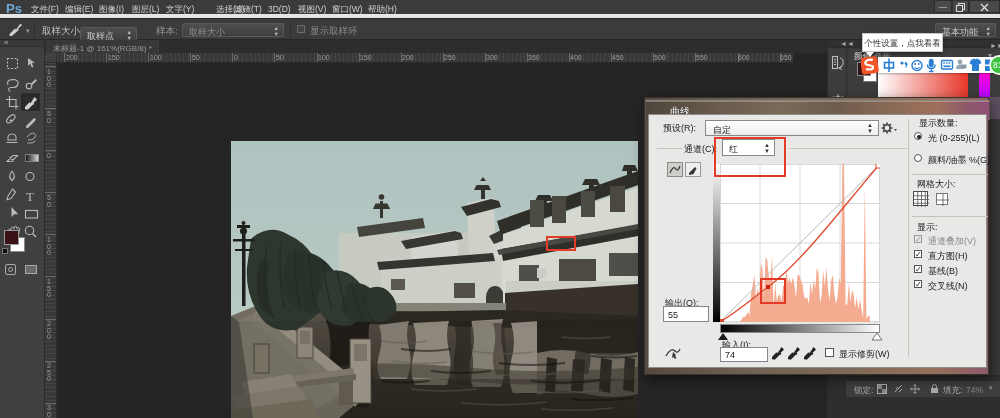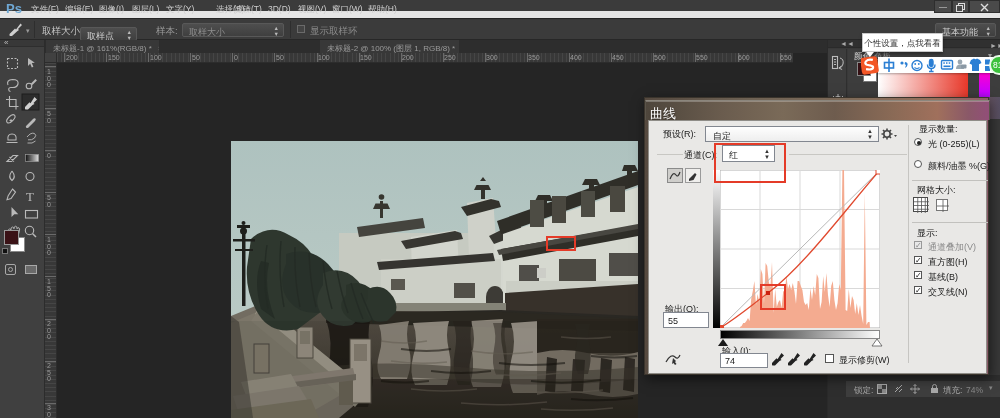--- a/index.html
+++ b/index.html
@@ -1,19 +1,19 @@
 <!DOCTYPE html>
 <html><head><meta charset="utf-8">
 <style>
 *{margin:0;padding:0;box-sizing:border-box}
 html,body{width:1000px;height:418px;overflow:hidden}
 body{font-family:"Liberation Sans",sans-serif;background:#252525;position:relative;-webkit-font-smoothing:antialiased}
 .abs{position:absolute}
 
-#menubar{position:absolute;left:0;top:0;width:1000px;height:18px;background:#3b3b3b;border-bottom:7px solid #e5e5e5;color:#cfcfcf;font-size:8.5px}
+#menubar{position:absolute;left:0;top:0;width:1000px;height:18px;background:#3b3b3b;border-bottom:4px solid #e5e5e5;color:#cfcfcf;font-size:8.5px}
 #menubar .mi{position:absolute;top:4px;white-space:nowrap}
 #pslogo{position:absolute;left:6px;top:1px;font-size:13px;font-weight:bold;color:#6fa8d4;letter-spacing:0px}
 .winbtn{position:absolute;top:0;height:13px;background:#4a4a4a;border:1px solid #2e2e2e;color:#ddd;text-align:center;font-size:8px;line-height:11px}
 
 #options{position:absolute;left:0;top:19px;width:1000px;height:21px;background:#3b3b3b;border-bottom:1px solid #272727;color:#c4c4c4;font-size:9.5px}
 .drop{position:absolute;background:linear-gradient(#4e4e4e,#3f3f3f);border:1px solid #585858;border-radius:2px;color:#cfcfcf;font-size:9px;height:14px}
 .updn{position:absolute;right:4px;top:2px;font-size:5.5px;color:#bbb;line-height:5.5px}
 
 #tabbar{position:absolute;left:0;top:40px;width:1000px;height:13px;background:#2d2d2d}
 .tab{position:absolute;top:0;height:13px;font-size:8px;padding-top:2.5px;white-space:nowrap;overflow:hidden}
@@ -29,22 +29,22 @@
 
 #rdock{position:absolute;left:827px;top:40px;width:173px;height:378px;background:#393939;border-left:1px solid #2a2a2a}
 
 #photo{position:absolute;left:231px;top:141px;width:407px;height:277px;overflow:hidden}
 
 #dlg{position:absolute;left:644px;top:97px;width:345px;height:278px;background:linear-gradient(90deg,#55493f,#6e6254 30%,#7e6a58 60%,#96705c 85%,#8a5a6a);box-shadow:2px 4px 12px rgba(0,0,0,.55);border:1px solid #3a342c}
 #dlgtitle{position:absolute;left:0;top:2px;width:345px;height:20px;
  background:linear-gradient(90deg,#4e463c 0%,#6a5c4e 22%,#7a6a58 40%,#6e5c4e 55%,#8a6a56 72%,#a0705c 85%,#8a5868 94%,#924e78 100%);
  border-top:1px solid #8b867d;border-left:1px solid #5a544a;border-right:1px solid #5a544a;
  box-shadow:inset 0 1px 0 rgba(255,255,255,.25)}
-#dlgtitle span{position:absolute;left:4px;top:4px;color:#fff;font-size:13px;text-shadow:0 1px 2px rgba(0,0,0,.6)}
-#dlgbody{position:absolute;left:3px;top:22px;width:339px;height:254px;background:#e9e8e6;border:1px solid #8f8d88;font-size:9px;color:#1a1a1a}
+#dlgtitle span{position:absolute;left:24px;top:4px;color:#fff;font-size:10px;text-shadow:0 1px 2px rgba(0,0,0,.6)}
+#dlgbody{position:absolute;left:3px;top:16px;width:339px;height:254px;background:#e9e8e6;border:1px solid #8f8d88;font-size:9px;color:#1a1a1a}
 .dlab{position:absolute;white-space:nowrap}
 .wbox{position:absolute;background:#fff;border:1px solid #828790}
 .redbox{position:absolute;border:2px solid #e43b28}
 </style></head>
 <body>
 
 <div id="menubar">
   <span id="pslogo">Ps</span>
   <span class="mi" style="left:31px">文件(F)</span>
   <span class="mi" style="left:65px">编辑(E)</span>
@@ -87,21 +87,20 @@
   <div class="abs" style="left:297px;top:6px;width:8px;height:8px;border:1px solid #6a6a6a;background:#444"></div>
   <span class="abs" style="left:310px;top:6px;color:#8a8a8a">显示取样环</span>
   <div class="drop" style="left:935px;top:4px;width:61px">
       <span style="position:absolute;left:6px;top:2px">基本功能</span>
       <span class="updn" style="top:2px">▲<br>▼</span>
     </div>
 </div>
 
 <div id="tabbar">
   <div class="tab" style="left:46px;width:113px;background:#383838;color:#9b9b9b;padding-left:7px">未标题-1 @ 161%(RGB/8) * <span class="x">×</span></div>
-  <div class="tab" style="left:320px;width:139px;background:#383838;color:#9b9b9b;padding-left:7px">未标题-2 @ 100% (图层 1, RGB/8) * </div>
 </div>
 
 <div id="corner"></div>
 <div id="hruler">
   <div style="position:absolute;left:0;top:0;width:770px;height:10px;background:repeating-linear-gradient(90deg,#565656 0px,#565656 1px,transparent 1px,transparent 4.21px);opacity:.45"></div>
   <div style="position:absolute;left:0;top:0;width:770px;height:10px;background:repeating-linear-gradient(90deg,#6a6a6a 0px,#6a6a6a 1px,transparent 1px,transparent 42.1px);background-position:7px 0"></div>
   <span class="rlab" style="left:9px;top:1px">200</span>
   <span class="rlab" style="left:51px;top:1px">150</span>
   <span class="rlab" style="left:93px;top:1px">100</span>
   <span class="rlab" style="left:135px;top:1px">50</span>

